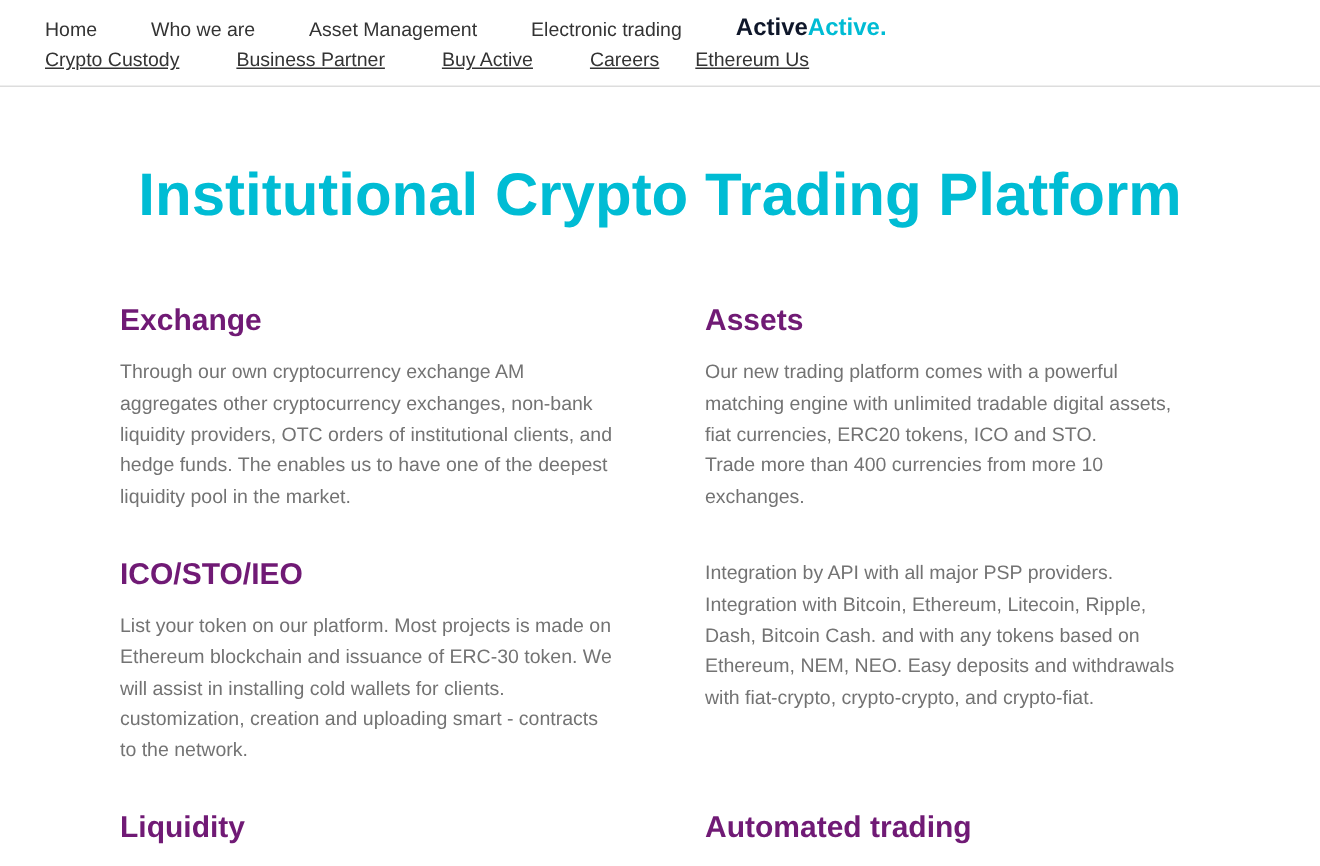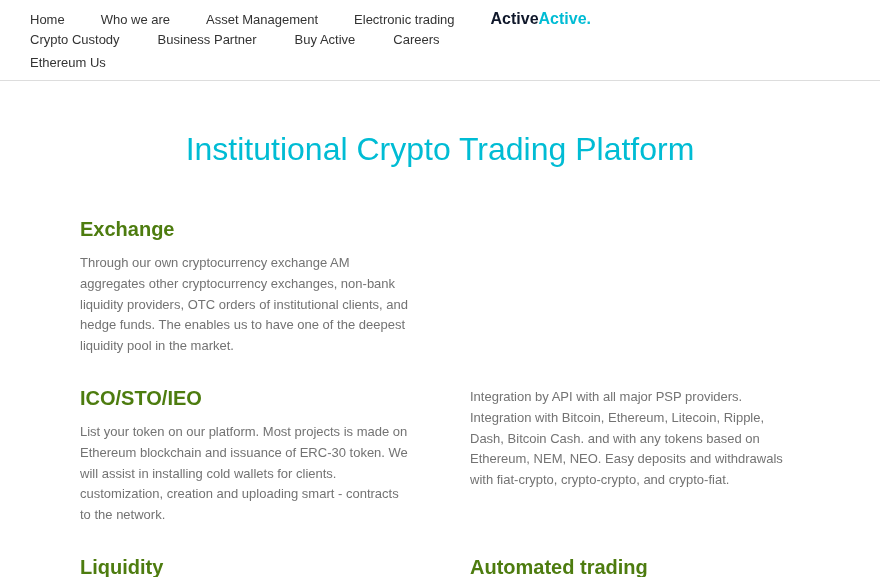--- a/index.html
+++ b/index.html
@@ -28,22 +28,23 @@
       padding: 8px 0;
     }
     .nav-left {
       display: flex;
       align-items: center;
       gap: 16px;
       flex-wrap: wrap;
     }
     .nav-right {
       display: flex;
-      flex-direction: column;
+      flex-direction: row;
       gap: 4px;
+      text-decoration: underline;
     }
     .nav-right-row {
       display: flex;
       gap: 18px;
     }
     .nav-item {
       font-size: 13px;
       color: #333;
       text-decoration: none;
       padding: 2px 10px;
@@ -66,36 +67,36 @@
     .brand span.dot {
       color: #00bcd4;
     }
 
     
     .hero {
       text-align: center;
       padding: 50px 20px 30px;
     }
     .hero h1 {
-      font-size: 32px;
+      font-size: 40px;
       color: #00bcd4;
-      font-weight: 400;
+      font-weight: 700;
     }
 
     
     .content-grid {
       display: grid;
       grid-template-columns: 1fr 1fr;
       gap: 30px 60px;
       padding: 20px 80px 40px 80px;
     }
     .content-item h2 {
       font-size: 20px;
       font-weight: 600;
-      color: #4d7c0f;
+      color: #701a75;
       margin-bottom: 12px;
     }
     .content-item p {
       font-size: 13px;
       color: #737373;
       line-height: 1.6;
     }
   </style>
 </head>
 <body>
@@ -128,20 +129,22 @@
 <section class="hero">
   <h1>Institutional Crypto Trading Platform</h1>
 </section>
 
 <main class="content-grid">
   <div class="content-item">
     <h2>Exchange</h2>
     <p>Through our own cryptocurrency exchange AM aggregates other cryptocurrency exchanges, non-bank liquidity providers, OTC orders of institutional clients, and hedge funds. The enables us to have one of the deepest liquidity pool in the market.</p>
   </div>
   <div class="content-item">
+    <h2>Assets</h2>
+    <p>Our new trading platform comes with a powerful matching engine with unlimited tradable digital assets, fiat currencies, ERC20 tokens, ICO and STO.<br>Trade more than 400 currencies from more 10 exchanges.</p>
   </div>
   <div class="content-item">
     <h2>ICO/STO/IEO</h2>
     <p>List your token on our platform. Most projects is made on Ethereum blockchain and issuance of ERC-30 token. We will assist in installing cold wallets for clients. customization, creation and uploading smart - contracts to the network.</p>
   </div>
   <div class="content-item">
     <p>Integration by API with all major PSP providers. Integration with Bitcoin, Ethereum, Litecoin, Ripple, Dash, Bitcoin Cash. and with any tokens based on Ethereum, NEM, NEO. Easy deposits and withdrawals with fiat-crypto, crypto-crypto, and crypto-fiat.</p>
   </div>
   <div class="content-item">
     <h2>Liquidity</h2>

